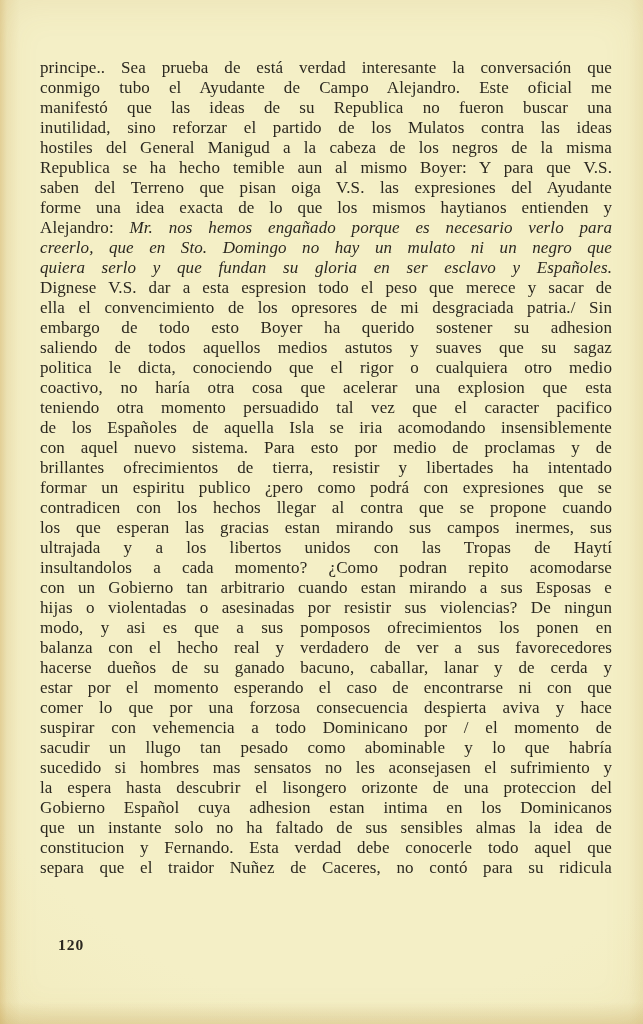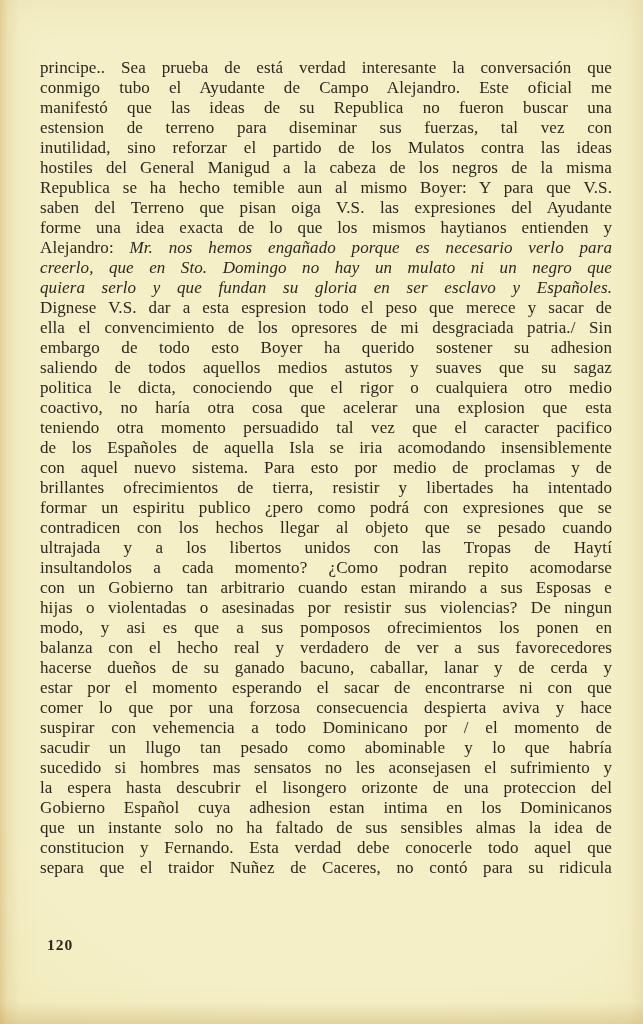--- a/index.html
+++ b/index.html
@@ -30,65 +30,65 @@
     text-align: justify;
     text-align-last: justify;
     white-space: normal;
     height: 20px;
     overflow: visible;
   }
   .line span { letter-spacing: 0.1px; }
   .line .it { font-style: italic; }
   .page-number {
     position: absolute;
-    left: 47px;
+    left: 58px;
     top: 936px;
     color: var(--ink, #2b2820);
     font-size: 15.5px;
     font-weight: bold;
     letter-spacing: 1px;
   }
 </style>
 </head>
 <body>
 
 <div class="page">
   <div class="text-block">
       <div class="line"><span>principe.. Sea prueba de está verdad interesante la conversación que</span></div>
       <div class="line"><span>conmigo tubo el Ayudante de Campo Alejandro. Este oficial me</span></div>
       <div class="line"><span>manifestó que las ideas de su Republica no fueron buscar una</span></div>
-      <div class="line"><span>estension de terreno para diseminar sus fuerzas, tal vez con</span></div>
       <div class="line"><span>inutilidad, sino reforzar el partido de los Mulatos contra las ideas</span></div>
       <div class="line"><span>hostiles del General Manigud a la cabeza de los negros de la misma</span></div>
       <div class="line"><span>Republica se ha hecho temible aun al mismo Boyer: Y para que V.S.</span></div>
       <div class="line"><span>saben del Terreno que pisan oiga V.S. las expresiones del Ayudante</span></div>
       <div class="line"><span>forme una idea exacta de lo que los mismos haytianos entienden y</span></div>
       <div class="line"><span>Alejandro: </span><span class="it">Mr. nos hemos engañado porque es necesario verlo para</span></div>
       <div class="line"><span class="it">creerlo, que en Sto. Domingo no hay un mulato ni un negro que</span></div>
       <div class="line"><span class="it">quiera serlo y que fundan su gloria en ser esclavo y Españoles.</span></div>
       <div class="line"><span>Dignese V.S. dar a esta espresion todo el peso que merece y sacar de</span></div>
       <div class="line"><span>ella el convencimiento de los opresores de mi desgraciada patria./ Sin</span></div>
       <div class="line"><span>embargo de todo esto Boyer ha querido sostener su adhesion</span></div>
       <div class="line"><span>saliendo de todos aquellos medios astutos y suaves que su sagaz</span></div>
       <div class="line"><span>politica le dicta, conociendo que el rigor o cualquiera otro medio</span></div>
       <div class="line"><span>coactivo, no haría otra cosa que acelerar una explosion que esta</span></div>
       <div class="line"><span>teniendo otra momento persuadido tal vez que el caracter pacifico</span></div>
       <div class="line"><span>de los Españoles de aquella Isla se iria acomodando insensiblemente</span></div>
       <div class="line"><span>con aquel nuevo sistema. Para esto por medio de proclamas y de</span></div>
       <div class="line"><span>brillantes ofrecimientos de tierra, resistir y libertades ha intentado</span></div>
       <div class="line"><span>formar un espiritu publico ¿pero como podrá con expresiones que se</span></div>
-      <div class="line"><span>contradicen con los hechos llegar al objeto que se pesado cuando</span></div>
+      <div class="line"><span>contradicen con los hechos llegar al contra que se propone cuando</span></div>
+      <div class="line"><span>los que esperan las gracias estan mirando sus campos inermes, sus</span></div>
       <div class="line"><span>ultrajada y a los libertos unidos con las Tropas de Haytí</span></div>
       <div class="line"><span>insultandolos a cada momento?  ¿Como podran repito acomodarse</span></div>
       <div class="line"><span>con un Gobierno tan arbitrario cuando estan mirando a sus Esposas e</span></div>
       <div class="line"><span>hijas o violentadas o asesinadas por resistir sus violencias?  De ningun</span></div>
       <div class="line"><span>modo, y asi es que a sus pomposos ofrecimientos los ponen en</span></div>
       <div class="line"><span>balanza con el hecho real y verdadero de ver a sus favorecedores</span></div>
       <div class="line"><span>hacerse dueños de su ganado bacuno, caballar, lanar y de cerda y</span></div>
-      <div class="line"><span>estar por el momento esperando el sacar de encontrarse ni con que</span></div>
+      <div class="line"><span>estar por el momento esperando el caso de encontrarse ni con que</span></div>
       <div class="line"><span>comer lo que por una forzosa consecuencia despierta aviva y hace</span></div>
       <div class="line"><span>suspirar con vehemencia a todo Dominicano por / el momento de</span></div>
       <div class="line"><span>sacudir un llugo tan pesado como abominable y lo que habría</span></div>
       <div class="line"><span>sucedido si hombres mas sensatos no les aconsejasen el sufrimiento y</span></div>
       <div class="line"><span>la espera hasta descubrir el lisongero orizonte de una proteccion del</span></div>
       <div class="line"><span>Gobierno Español cuya adhesion estan intima en los Dominicanos</span></div>
       <div class="line"><span>que un instante solo no ha faltado de sus sensibles almas la idea de</span></div>
       <div class="line"><span>constitucion y Fernando. Esta verdad debe conocerle todo aquel que</span></div>
       <div class="line"><span>separa que el traidor Nuñez de Caceres, no contó para su ridicula</span></div>
     </div>

